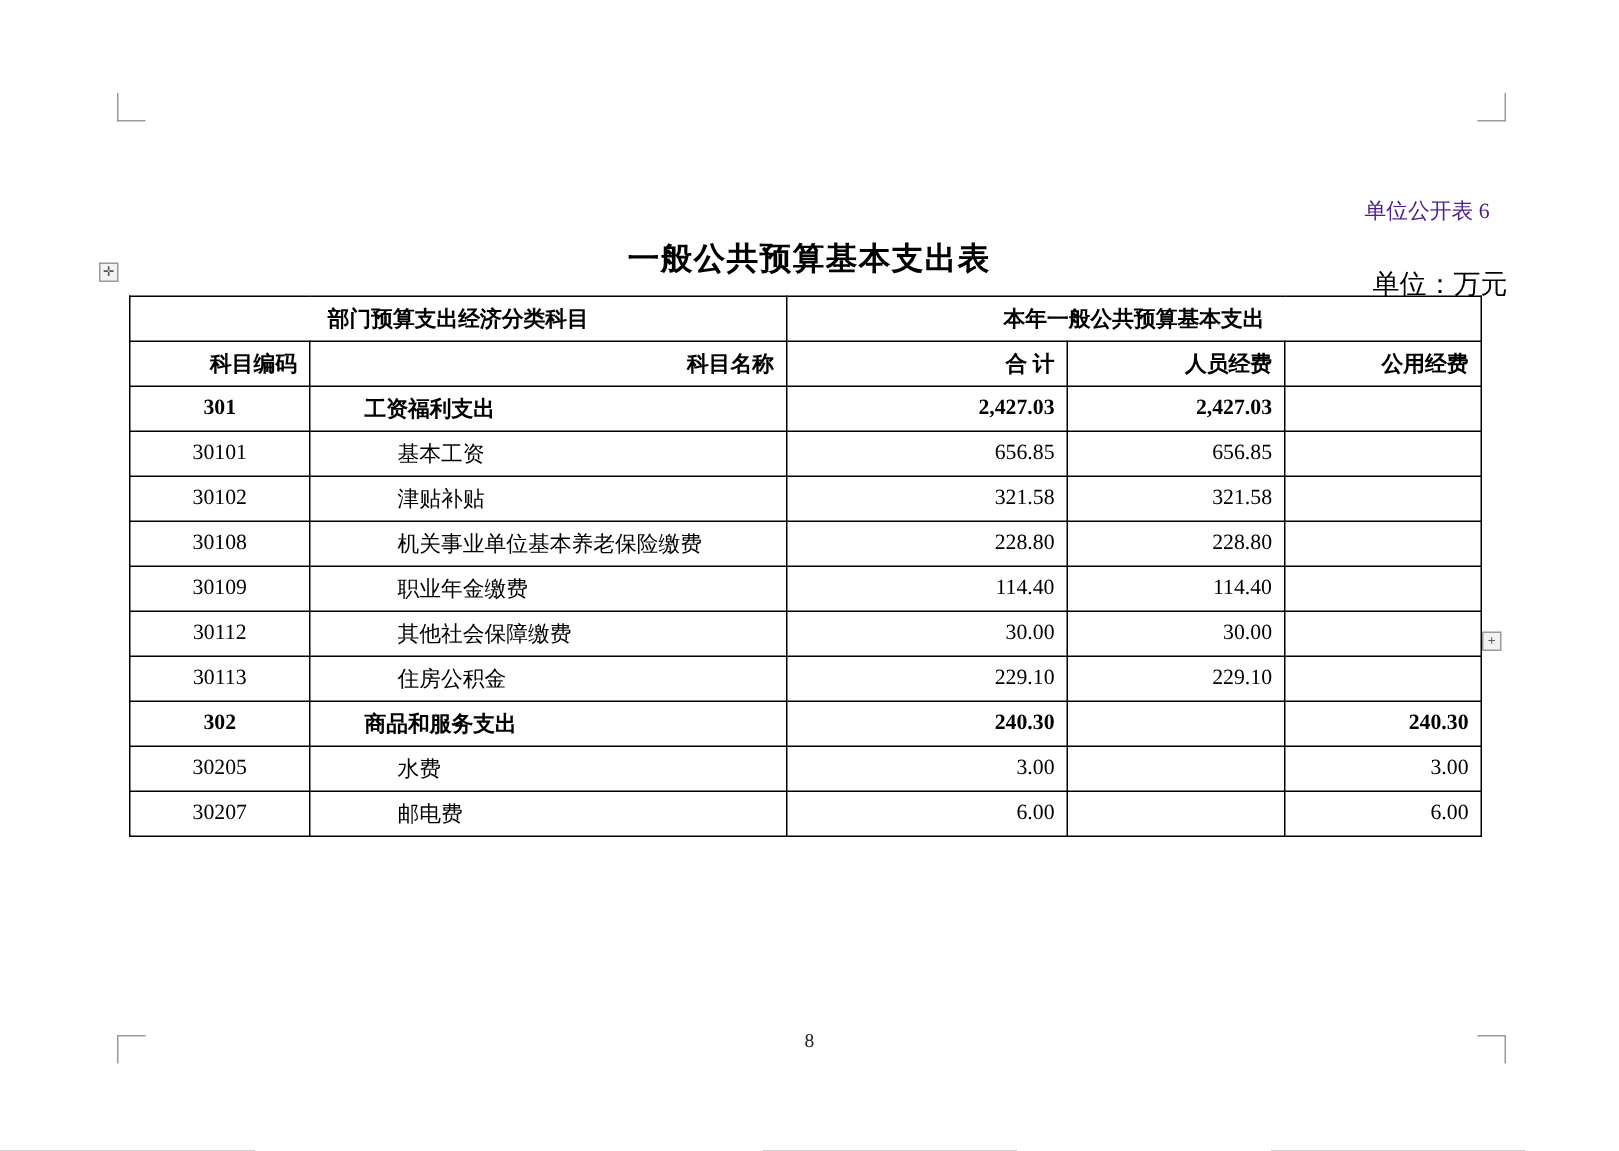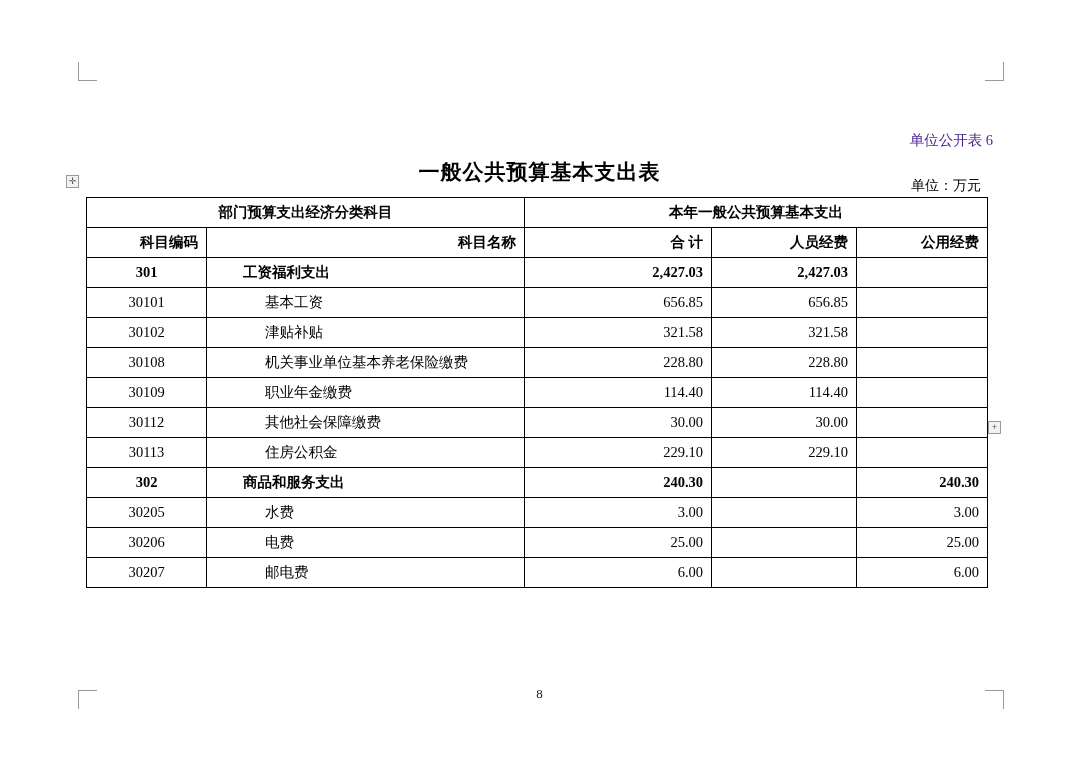--- a/index.html
+++ b/index.html
@@ -63,23 +63,23 @@
     right: 0;
     top: 158px;
     text-align: center;
     font-size: 21px;
     font-weight: bold;
     letter-spacing: 1px;
     font-family: "Liberation Serif", serif;
   }
   .unit-note {
     position: absolute;
-    right: 98px;
+    right: 74px;
     top: 177px;
-    font-size: 14px;
+    font-size: 18px;
   }
   table.budget {
     position: absolute;
     left: 86px;
     top: 197px;
     width: 901px;
     border-collapse: collapse;
     table-layout: fixed;
   }
   table.budget td {
@@ -217,27 +217,20 @@
           <td class="c-public bold">240.30</td>
         </tr>
         <tr>
           <td class="c-code">30205</td>
           <td class="c-name indent2">水费</td>
           <td class="c-total">3.00</td>
           <td class="c-person"></td>
           <td class="c-public">3.00</td>
         </tr>
         <tr>
-          <td class="c-code">30206</td>
-          <td class="c-name indent2">电费</td>
-          <td class="c-total">25.00</td>
-          <td class="c-person"></td>
-          <td class="c-public">25.00</td>
-        </tr>
-        <tr>
           <td class="c-code">30207</td>
           <td class="c-name indent2">邮电费</td>
           <td class="c-total">6.00</td>
           <td class="c-person"></td>
           <td class="c-public">6.00</td>
         </tr>
       </tbody>
   </table>
 
   <div class="page-number">8</div>

